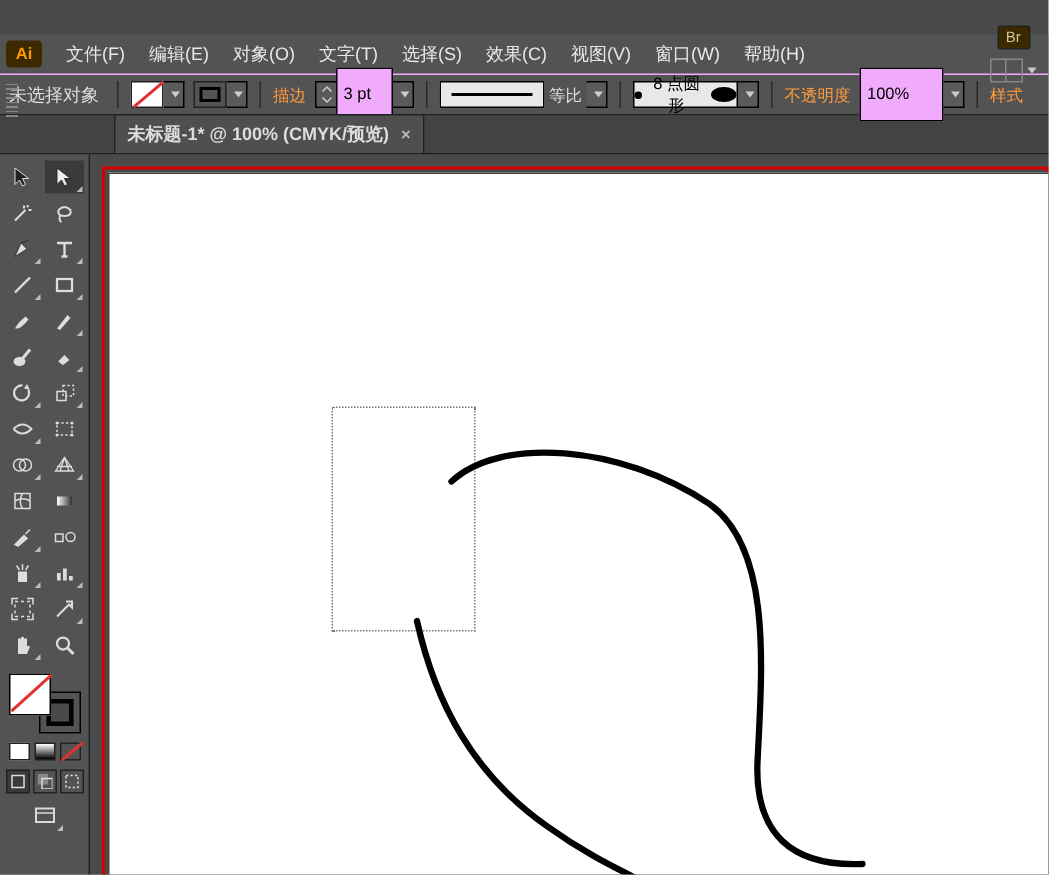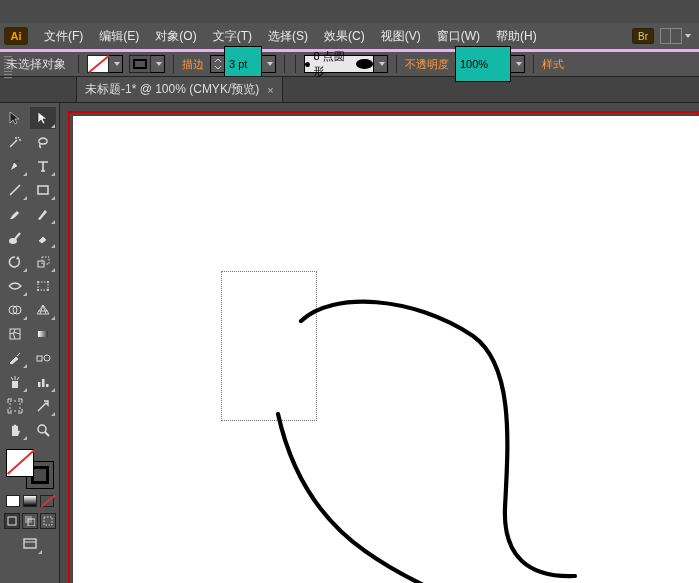--- a/index.html
+++ b/index.html
@@ -2,47 +2,47 @@
 <html><head>
 <meta charset="utf-8">
 <style>
   * { margin:0; padding:0; box-sizing:border-box; font-family:"Microsoft YaHei",Arial,sans-serif; }
   body { background:#4a4a4a; width:699px; height:583px; overflow:hidden; color:#ddd; font-size:12px; }
   .row { display:flex; align-items:center; }
   
   .menubar { height:26px; background:#535353; display:flex; align-items:center; padding-left:4px;margin-top:23px; }
   .app-badge { width:24px; height:18px; background:#3b2a00; color:#ff9a00; font-weight:bold; font-size:11px; border-radius:3px; display:flex; align-items:center; justify-content:center; margin-right:8px; }
   .menu-item { padding:3px 8px; color:#e8e8e8; cursor:default; }
-  .mb-right { margin-left:auto; display:flex; gap:6px; padding-right:8px; align-items:center;}
+  .mb-right { margin-left:auto; display:flex; gap:6px; padding-right:8px; align-items:center;flex-direction:column;}
   .br-badge { width:22px; height:16px; font-size:10px;display:flex;align-items:center;justify-content:center;background:#3b2a00;color:#d0c49a;border-radius:2px;border:1px solid #222;}
   .layout-icn { width:22px; height:16px; border:1px solid #888; display:flex; }
   .layout-icn > div{flex:1;border-left:1px solid #888;}
   .layout-icn > div:first-child{border:none;width:45%;flex:none;}
   .dd-arr { width:0;height:0;border-left:3px solid transparent;border-right:3px solid transparent;border-top:4px solid #ccc; margin-left:3px;}
   
-  .optbar { height:28px; background:#535353; border-top:3px solid #f0abfc; border-bottom:1px solid #222; display:flex; align-items:center; padding:0 6px; gap:6px; }
+  .optbar { height:28px; background:#535353; border-top:1px solid #f0abfc; border-bottom:1px solid #222; display:flex; align-items:center; padding:0 6px; gap:6px;text-align:center; }
   .lbl-sel { color:#ddd; font-size:12px; margin-right:4px; }
   .swatch { width:22px; height:18px; border:1px solid #222; background:#fff; position:relative; }
   .swatch.none::after{content:"";position:absolute;left:-2px;top:7px;width:26px;height:2px;background:#e03030;transform:rotate(-40deg);}
   .swatch.black-frame{background:#535353;}
   .swatch.black-frame::after{content:"";position:absolute;inset:3px;border:2px solid #000;}
   .orange { color:#ff9a3d; font-size:11px; }
-  .fld { height:18px; background:#14b8a6; border:1px solid #000; color:#000; font-size:11px; display:flex; align-items:center; padding:17px 4px; }
+  .fld { height:18px; background:#f0abfc; border:1px solid #000; color:#000; font-size:11px; display:flex; align-items:center; padding:17px 4px; }
   .combo { display:flex; align-items:center; }
   .combo .dd { width:14px; height:18px; border:1px solid #000; border-left:none; background:#5a5a5a; display:flex; align-items:center; justify-content:center;}
   .line-prev { width:70px; height:18px; background:#e8e8e8; border:1px solid #000; display:flex; align-items:center; justify-content:center;}
   .line-prev span{display:block;height:2px;width:54px;background:#000;}
   .stroke-profile { width:70px; height:18px; background:#e8e8e8; border:1px solid #000; display:flex; align-items:center; justify-content:center; gap:4px; color:#000; font-size:11px;}
   .dot{width:5px;height:5px;background:#000;border-radius:50%;}
   .oval{width:18px;height:10px;background:#000;border-radius:50%/50%;}
   .vbar{width:1px;height:18px;background:#2a2a2a;margin:0 2px;}
   
   .tabstrip { height:26px; background:#434343; display:flex; align-items:flex-end; padding-left:76px; border-bottom:1px solid #222;}
   .dragdots { width:8px; height:22px; background:repeating-linear-gradient(#888 0 1px,transparent 1px 3px); margin-right:8px; position:absolute; left:4px; top:56px;}
-  .doc-tab { background:#4f4f4f; color:#ddd; padding:4px 8px; font-size:12px; display:flex; align-items:center; gap:8px; border:1px solid #222; border-bottom:none; }
+  .doc-tab { background:#4f4f4f; color:#ddd; padding:4px 8px; font-size:12px; display:flex; align-items:center; gap:8px; border:1px solid #222; border-bottom:none;font-weight:bold; }
   .doc-tab .x{font-size:11px;color:#bbb;}
   
   .workarea { display:flex; height:calc(583px - 26px - 28px - 26px); }
   
   .toolbox { width:60px; background:#535353; border-right:1px solid #222; display:flex; flex-direction:column; padding:4px 2px; gap:2px; }
   .trow { display:flex; gap:2px; }
   .tbtn { width:26px; height:22px; background:#535353; display:flex; align-items:center; justify-content:center; cursor:default; position:relative; color:#ddd;}
   .tbtn.sel { background:#3a3a3a; }
   .tbtn .corner{position:absolute;right:1px;bottom:1px;width:0;height:0;border-left:4px solid transparent;border-bottom:4px solid #bbb;}
   .tbtn svg{width:16px;height:16px;}
@@ -116,20 +116,29 @@
       <svg width="8" height="12">
           <path d="M1 4 L4 1 L7 4 M1 8 L4 11 L7 8" stroke="#ccc" fill="none" stroke-width="1"></path>
         </svg>
     </div>
     <div class="fld" style="width:38px">3 pt</div>
     <div class="dd">
         <div class="dd-arr"></div>
       </div>
   </div>
   <div class="vbar"></div>
+  <div class="combo">
+    <div class="line-prev">
+        <span></span>
+      </div>
+    <span style="color:#ddd;font-size:11px;margin:0 3px;">等比</span>
+    <div class="dd">
+        <div class="dd-arr"></div>
+      </div>
+  </div>
   <div class="vbar"></div>
   <div class="combo">
     <div class="stroke-profile">
         <div class="dot"></div>
         <span>8 点圆形</span>
         <div class="oval"></div>
       </div>
     <div class="dd">
         <div class="dd-arr"></div>
       </div>

